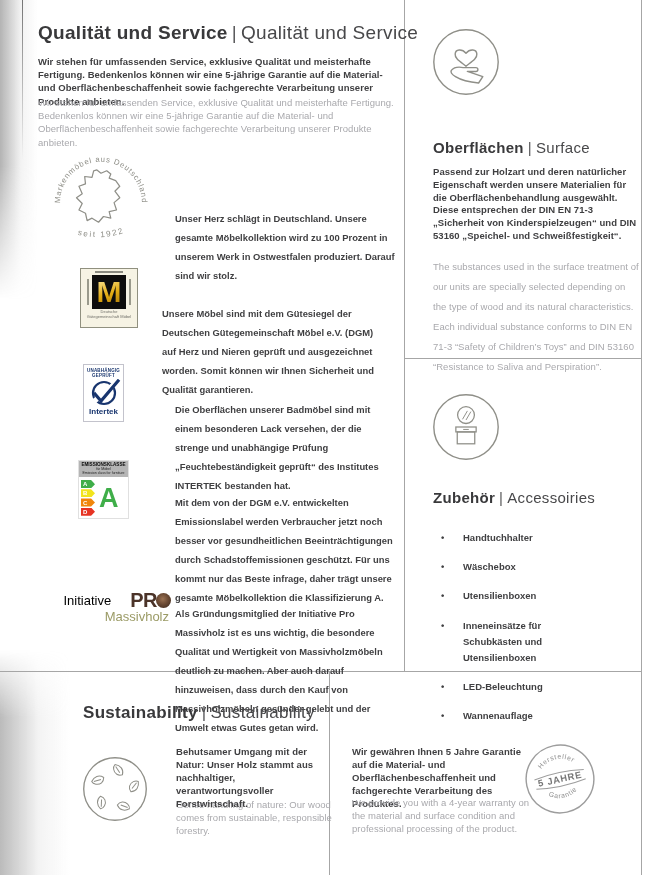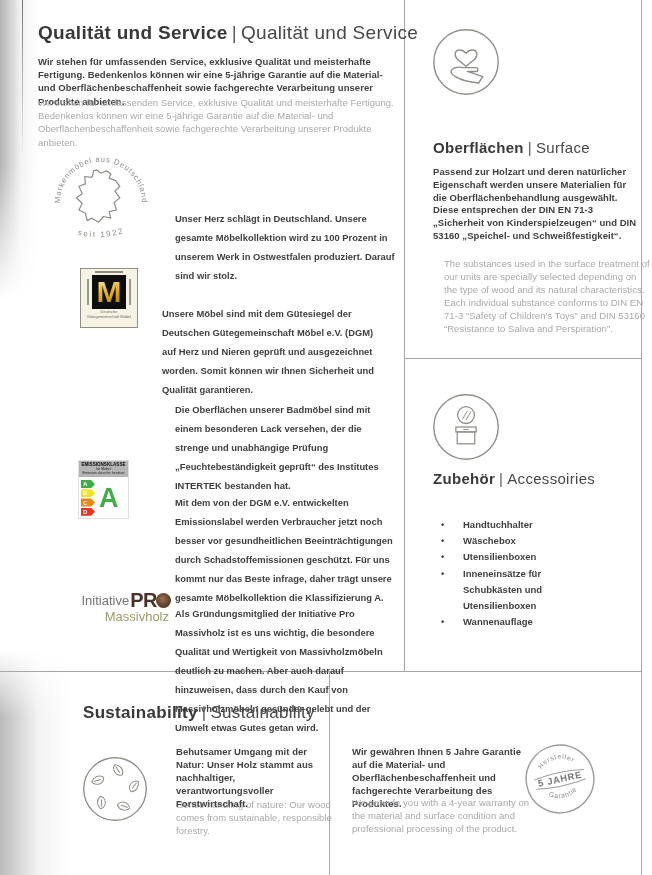--- a/index.html
+++ b/index.html
@@ -28,21 +28,21 @@
   .h-pipe{font-weight:400;color:#5a5a5c;padding:0 4px;}
   .h-light{font-weight:400;color:#48484a;}
   
   .p{font-size:9.5px;line-height:13.2px;letter-spacing:.05px;}
   .p-bold{font-weight:700;color:#3f3f41;}
   .p-light{font-weight:400;color:#a9a9ad;}
   .item-text{font-size:9.4px;line-height:19px;font-weight:700;color:#3f3f41;width:220px;margin-top:32px;}
   
   .bullets{position:absolute;left:433px;top:517px;width:152px;margin:0;padding:0;list-style:none;
            font-size:9.5px;line-height:16.2px;font-weight:700;color:#3f3f41;}
-  .bullets li{position:relative;padding-left:30px;}
+  .bullets li{position:relative;padding-left:30px;margin-top:13px;}
   .bullets li::before{content:"•";position:absolute;left:8px;top:0;color:#3f3f41;}
   
   .icon-svg{position:absolute;}
   
   .logo-dgm{position:absolute;left:80px;top:268px;width:58px;height:60px;background:#f6f3e4;
             border:1px solid #90907f;box-sizing:border-box;display:flex;flex-direction:column;align-items:center;padding-top:2px;}
   .dgm-topline{width:28px;height:2px;background:#8a8a80;margin-bottom:2px;}
   .dgm-row{display:flex;align-items:center;}
   .dgm-sidebar{width:2px;height:26px;background:#9a9a8c;margin:0 3px;}
   .dgm-black{width:34px;height:34px;background:#0d0d0d;display:flex;align-items:center;justify-content:center;}
@@ -62,21 +62,21 @@
   .em-sub{font-size:3.5px;color:#1c1c1c;line-height:1.15;overflow:hidden;}
   .em-body{display:flex;padding:3px 2px 0;}
   .em-bars{display:flex;flex-direction:column;gap:1px;}
   .em-bar{width:14px;height:8.2px;color:#fff;font-size:6px;font-weight:700;display:flex;align-items:center;padding-left:2px;box-sizing:border-box;
           clip-path:polygon(0 0,72% 0,100% 50%,72% 100%,0 100%);}
   .em-a{background:#3fae49;} .em-b{background:#f2e41c;} .em-c{background:#f0860b;} .em-d{background:#e63323;}
   .em-grade{font-size:27px;font-weight:700;color:#3fae49;margin-left:4px;line-height:36px;}
   
   .logo-ipm{position:absolute;left:55px;top:589px;width:116px;}
   .ipm-line1{display:flex;align-items:center;justify-content:flex-end;}
-  .ipm-initiative{font-size:13px;color:#737373;margin-right:1px;}
+  .ipm-initiative{font-size:13px;color:#000000;margin-right:19px;}
   .ipm-pro{font-size:20px;font-weight:700;color:#4b3328;letter-spacing:-.5px;}
   .ipm-circle{width:15px;height:15px;border-radius:50%;display:inline-block;margin-left:-1px;
       background:radial-gradient(circle at 45% 40%,#9b7253 0%,#6b4a34 45%,#4e3526 75%,#3c2a1e 100%);}
   .ipm-line2{font-size:13px;color:#9b9b66;text-align:right;margin-top:-3px;padding-right:2px;}
   svg text{font-family:"Liberation Sans",sans-serif;}
 </style>
 </head>
 <body>
 
 <div class="page">
@@ -117,20 +117,32 @@
       <div class="dgm-sidebar"></div>
       <div class="dgm-black">
         <span class="dgm-m">M</span>
       </div>
       <div class="dgm-sidebar"></div>
     </div>
     <div class="dgm-caption">Deutsche Gütegemeinschaft Möbel</div>
   </div>
   <div class="abs item-text" style="left:162px;top:272px;">Unsere Möbel sind mit dem Gütesiegel der Deutschen Gütegemeinschaft Möbel e.V. (DGM) auf Herz und Nieren geprüft und ausgezeichnet worden. Somit können wir Ihnen Sicherheit und Qualität garantieren.</div>
 
+  <div class="logo-itk">
+    <div class="itk-top">
+      <div>UNABHÄNGIG</div>
+      <div>GEPRÜFT</div>
+    </div>
+    <svg width="34" height="28" viewBox="0 0 34 28" xmlns="http://www.w3.org/2000/svg">
+      <circle cx="17" cy="14" r="11" fill="none" stroke="#18356e" stroke-width="2.2"></circle>
+      <line x1="4" y1="25" x2="32" y2="1" stroke="#ffffff" stroke-width="5"></line>
+      <path d="M8 15 L14 22 L31 2" fill="none" stroke="#18356e" stroke-width="3.2" stroke-linecap="square"></path>
+    </svg>
+    <div class="itk-word">Intertek</div>
+  </div>
   <div class="abs item-text" style="left:175px;top:368px;">Die Oberflächen unserer Badmöbel sind mit einem besonderen Lack versehen, der die strenge und unabhängige Prüfung „Feuchtebeständigkeit geprüft“ des Institutes INTERTEK bestanden hat.</div>
 
   <div class="logo-em">
     <div class="em-head">
       <div class="em-title">EMISSIONSKLASSE</div>
       <div class="em-sub">für Möbel</div>
       <div class="em-sub">Emission class for furniture</div>
     </div>
     <div class="em-body">
       <div class="em-bars">
@@ -156,39 +168,40 @@
 
   <svg class="icon-svg" style="left:431px;top:27px;" width="70" height="70" viewBox="0 0 100 100" xmlns="http://www.w3.org/2000/svg">
     <circle cx="50" cy="50" r="46" fill="none" stroke="#8f8f88" stroke-width="2"></circle>
     <path d="M50 56 C41 49 34 45 34.5 38.5 C35 32 44 30.5 50 37.5 C56 30.5 65 32 65.5 38.5 C66 45 59 49 50 56 Z" fill="none" stroke="#8f8f88" stroke-width="2" stroke-linejoin="round"></path>
     <path d="M29 62 C34 56 41 57 46 58 L64 58 C68 58 68 63.5 64 63.5 L52 63.5 L74 71 L68 80 C56 79 43 76 35 71 C30 68 27.5 65 29 62 Z" fill="none" stroke="#8f8f88" stroke-width="2" stroke-linejoin="round"></path>
   </svg>
   <div class="abs h-sec" style="left:433px;top:139px;">
     <span class="h-bold">Oberflächen</span><span class="h-pipe">|</span><span class="h-light">Surface</span>
   </div>
   <div class="abs p p-bold" style="left:433px;top:166px;width:207px;line-height:12.8px;">Passend zur Holzart und deren natürlicher Eigenschaft werden unsere Materialien für die Oberflächenbehandlung ausgewählt. Diese entsprechen der DIN EN 71-3 „Sicherheit von Kinderspielzeugen“ und DIN 53160 „Speichel- und Schweißfestigkeit“.</div>
-  <div class="abs p p-light" style="left:444px;top:257px;width:207px;line-height:13px;">The substances used in the surface treatment of our units are specially selected depending on the type of wood and its natural characteristics. Each individual substance conforms to DIN EN 71-3 “Safety of Children’s Toys” and DIN 53160 “Resistance to Saliva and Perspiration”.</div>
+  <div class="abs p p-light" style="left:433px;top:257px;width:207px;line-height:20px;">The substances used in the surface treatment of our units are specially selected depending on the type of wood and its natural characteristics. Each individual substance conforms to DIN EN 71-3 “Safety of Children’s Toys” and DIN 53160 “Resistance to Saliva and Perspiration”.</div>
 
   <svg class="icon-svg" style="left:431px;top:392px;" width="70" height="70" viewBox="0 0 100 100" xmlns="http://www.w3.org/2000/svg">
     <circle cx="50" cy="50" r="46" fill="none" stroke="#8f8f88" stroke-width="2"></circle>
     <circle cx="50" cy="33" r="12" fill="none" stroke="#8f8f88" stroke-width="1.8"></circle>
     <line x1="45" y1="39" x2="52" y2="27" stroke="#8f8f88" stroke-width="1.4"></line>
     <line x1="50" y1="40" x2="57" y2="28" stroke="#8f8f88" stroke-width="1.4"></line>
     <rect x="35.5" y="50" width="29" height="7" fill="none" stroke="#8f8f88" stroke-width="1.8"></rect>
     <line x1="46" y1="53.5" x2="54" y2="53.5" stroke="#8f8f88" stroke-width="1.4"></line>
     <rect x="37.5" y="57" width="25" height="17" fill="none" stroke="#8f8f88" stroke-width="1.8"></rect>
   </svg>
-  <div class="abs h-sec" style="left:433px;top:470px;">
+  <div class="abs h-sec" style="left:433px;top:489px;">
     <span class="h-bold">Zubehör</span><span class="h-pipe">|</span><span class="h-light">Accessoiries</span>
   </div>
   <ul class="bullets">
     <li>Handtuchhalter</li>
     <li>Wäschebox</li>
     <li>Utensilienboxen</li>
     <li>Inneneinsätze für Schubkästen und Utensilienboxen</li>
+    <li>LED-Beleuchtung</li>
     <li>Wannenauflage</li>
   </ul>
 
   <div class="abs h-bot" style="left:83px;top:703px;">
     <span class="h-bold">Sustainability</span><span class="h-pipe">|</span><span class="h-light">Sustainability</span>
   </div>
   <svg class="icon-svg" style="left:81px;top:755px;" width="68" height="68" viewBox="0 0 100 100" xmlns="http://www.w3.org/2000/svg">
     <circle cx="50" cy="50" r="46" fill="none" stroke="#8f8f88" stroke-width="2"></circle>
     <g fill="none" stroke="#8f8f88" stroke-width="1.5" stroke-linejoin="round">
       <g>

